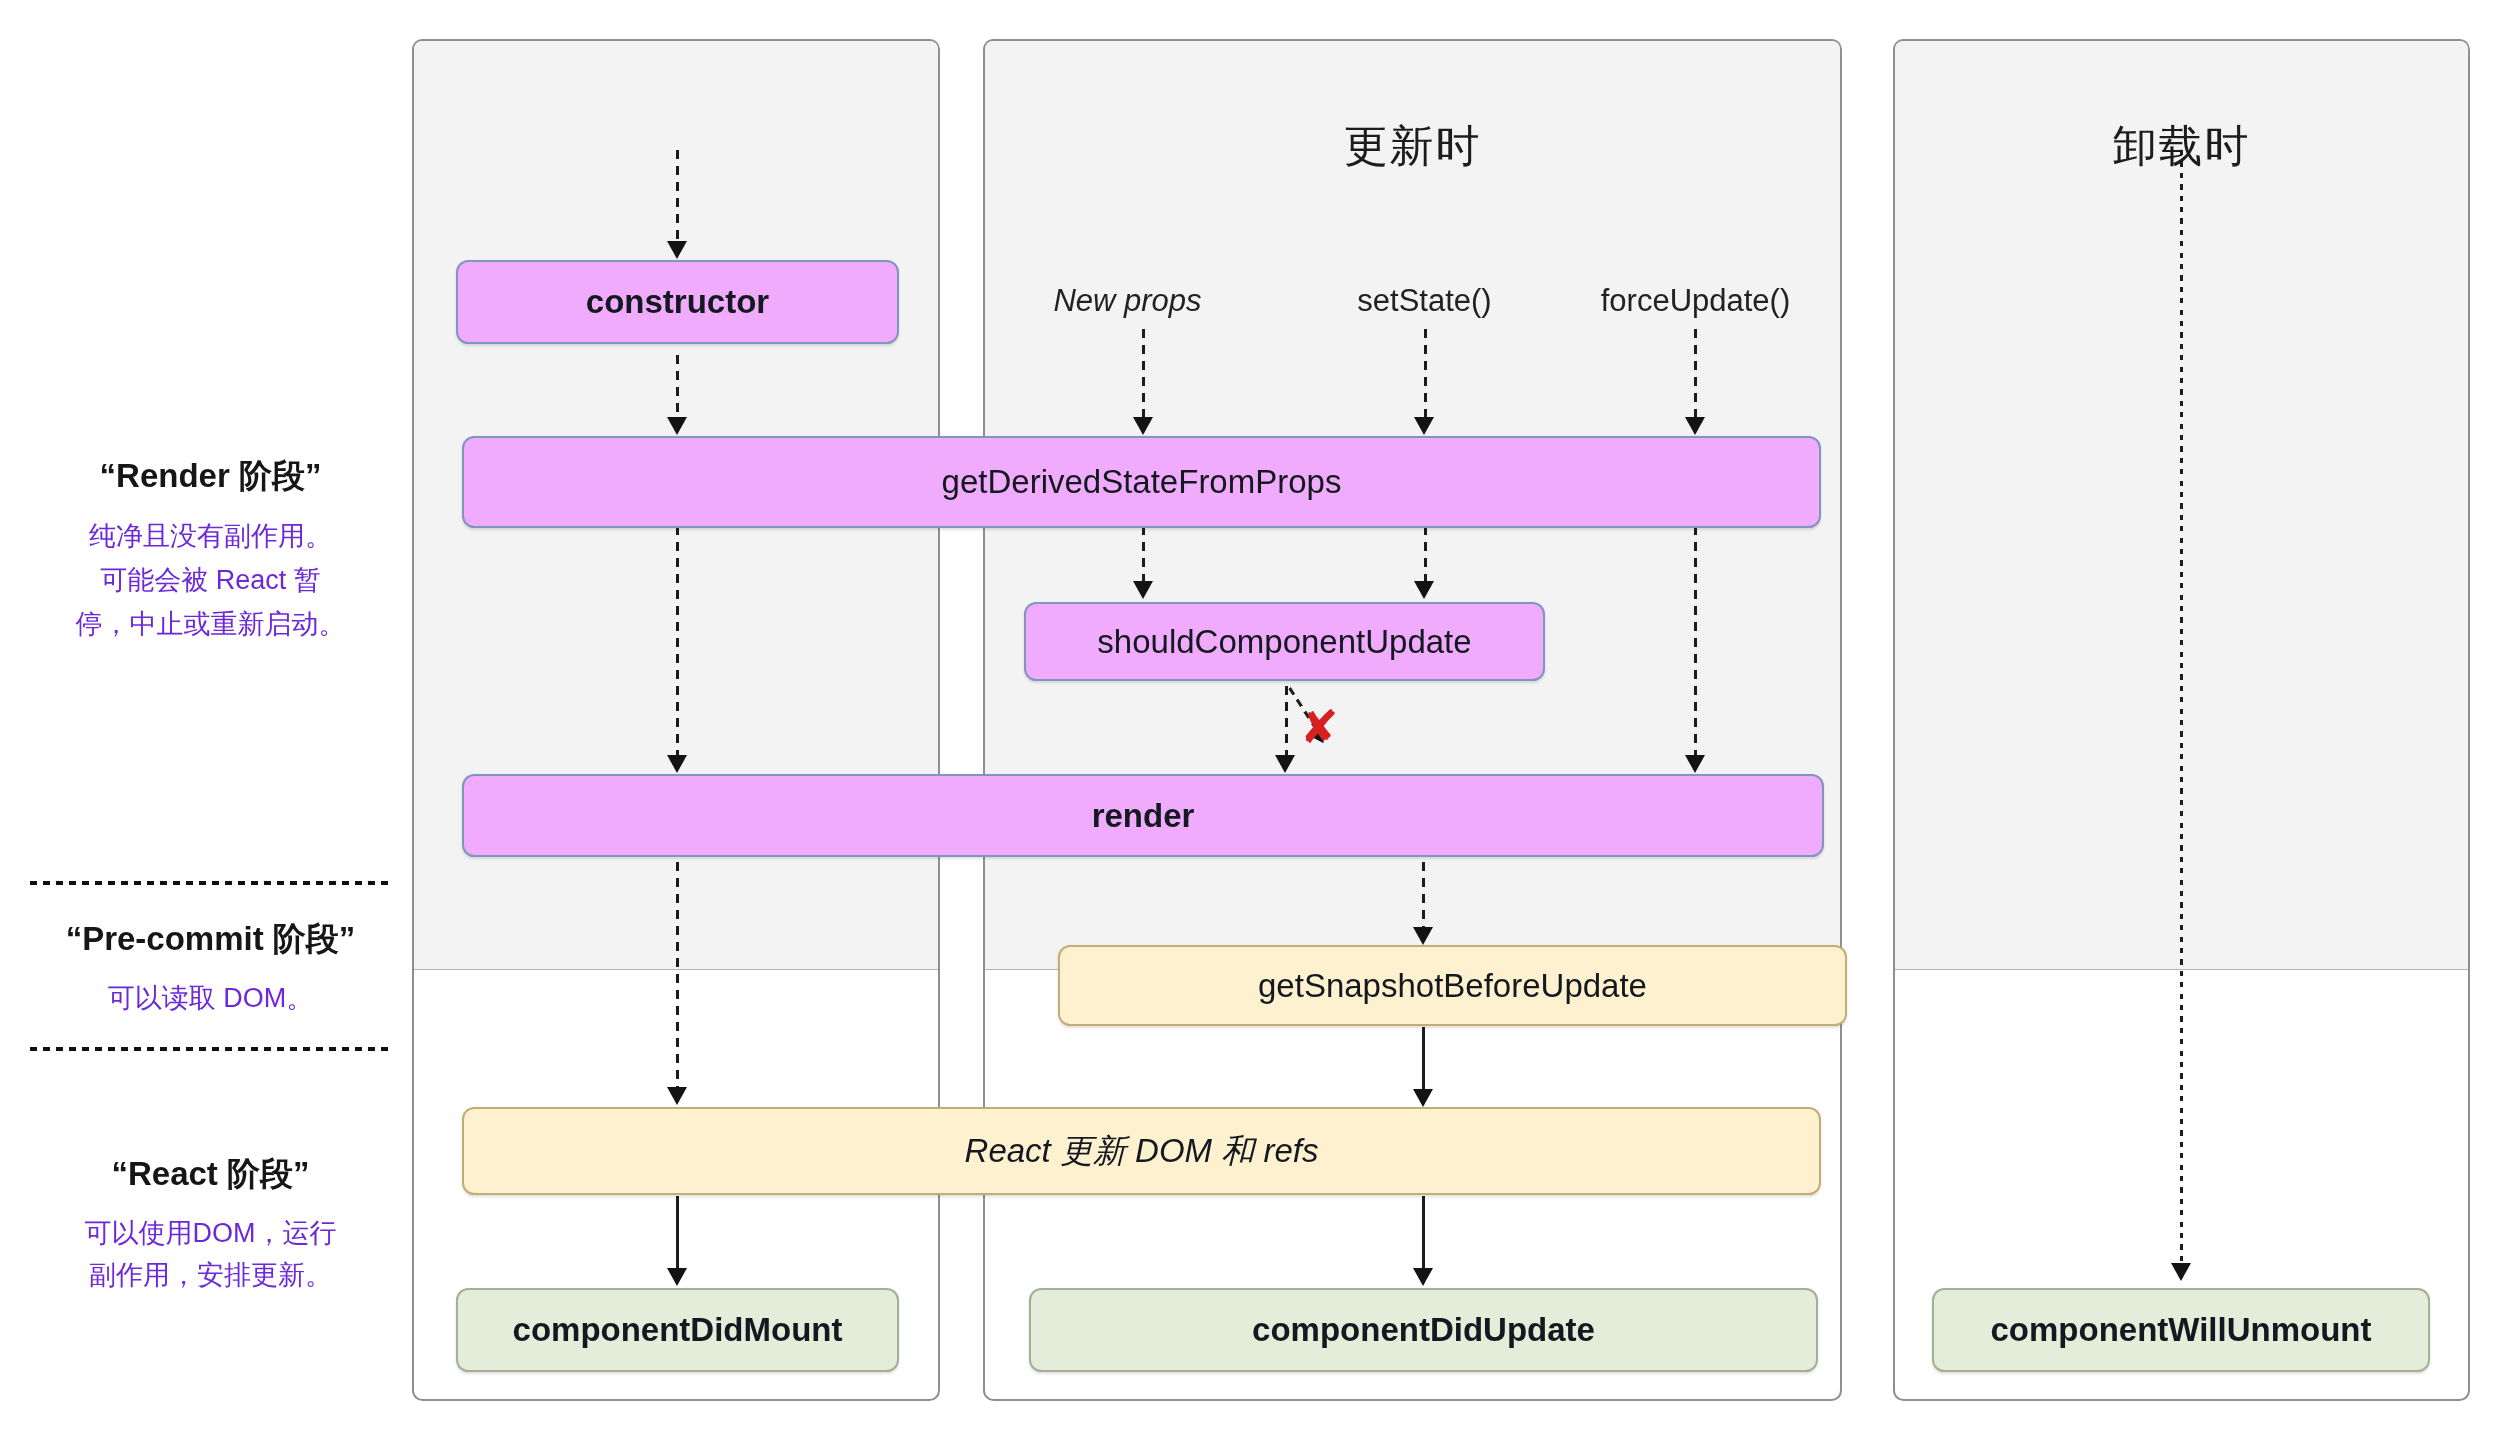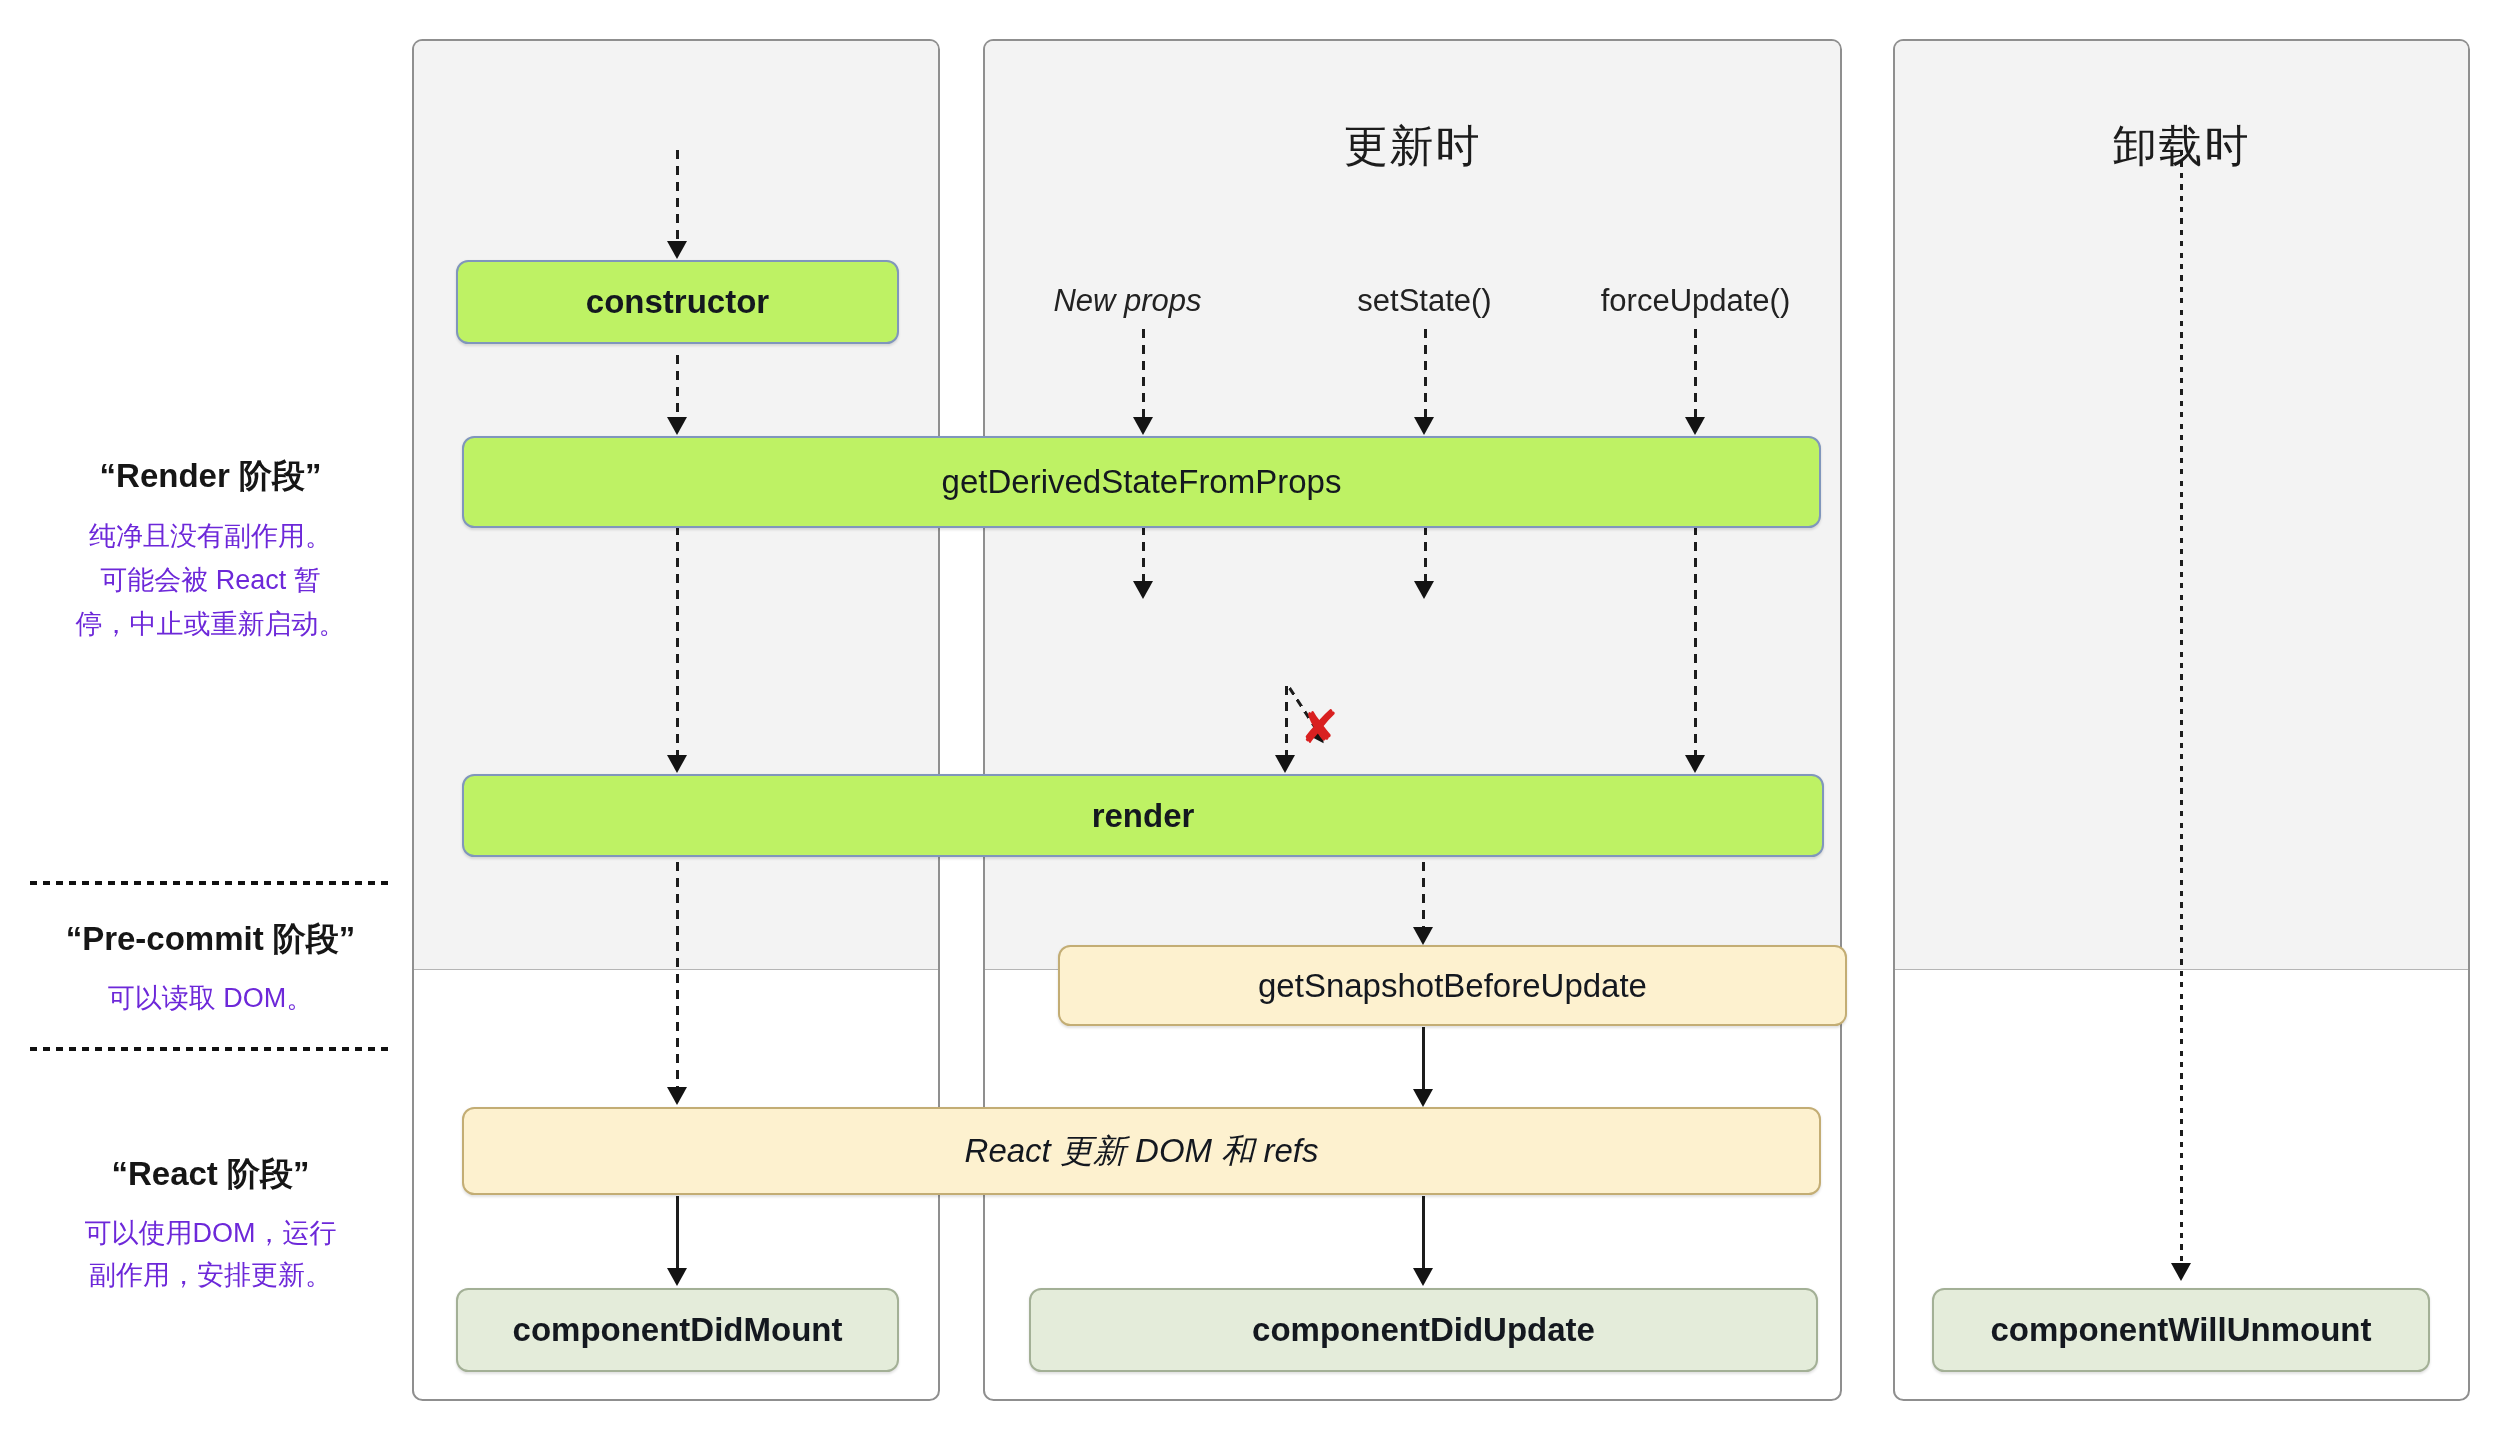--- a/index.html
+++ b/index.html
@@ -20,21 +20,21 @@
     position:absolute;top:76px;left:0;width:100%;text-align:center;
     font-size:44px;font-weight:500;color:#1c1c1c;letter-spacing:1.8px;
   }
   
   .node{
     position:absolute;box-sizing:border-box;border-radius:12.3px;z-index:6;
     display:flex;align-items:center;justify-content:center;
     font-size:33px;color:#14181f;
     box-shadow:0 1.8px 2.6px rgba(0,0,0,0.12);
   }
-  .blue{background:#bef264;border:2.6px solid #8096bc;}
+  .blue{background:#f0abfc;border:2.6px solid #8096bc;}
   .yellow{background:#fdf1cf;border:2.6px solid #c3ad74;}
   .green{background:#e4ecda;border:2.6px solid #a3b096;}
   .bold{font-weight:bold;}
   .italic{font-style:italic;}
   
   .trigger{
     position:absolute;width:299px;text-align:center;font-size:31px;color:#222;z-index:6;
   }
   
   .vline{position:absolute;width:2.6px;z-index:4;}
@@ -160,20 +160,21 @@
   <div class="vline solid" style="left:1422px;top:1196px;height:72px;"></div>
   <div class="head" style="left:1413px;top:1268px;"></div>
 
   <div class="vline dots" style="left:2180px;top:150px;height:1115px;"></div>
   <div class="head" style="left:2171px;top:1263px;"></div>
 
   <div class="node blue bold" style="left:456px;top:260px;width:443px;height:84px;">constructor</div>
 
   <div class="node blue" style="left:462px;top:436px;width:1359px;height:92px;">getDerivedStateFromProps</div>
 
+  <div class="node blue" style="left:1024px;top:602px;width:521px;height:79px;">shouldComponentUpdate</div>
 
   <div class="node blue bold" style="left:462px;top:774px;width:1362px;height:83px;">render</div>
 
   <div class="node yellow" style="left:1029px;top:945px;width:789px;height:81px;margin-left:29px;">getSnapshotBeforeUpdate</div>
 
   <div class="node yellow italic" style="left:462px;top:1107px;width:1359px;height:88px;">React 更新 DOM 和 refs</div>
 
   <div class="node green bold" style="left:456px;top:1288px;width:443px;height:84px;">componentDidMount</div>
 
   <div class="node green bold" style="left:1029px;top:1288px;width:789px;height:84px;">componentDidUpdate</div>

